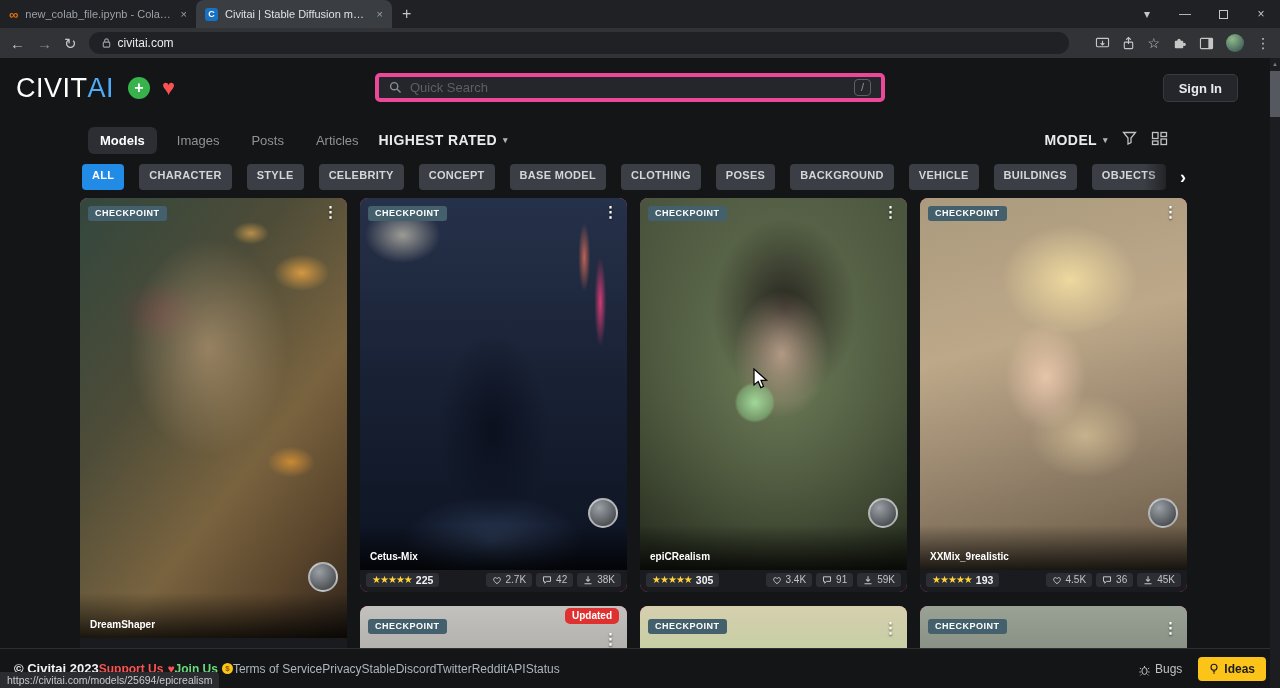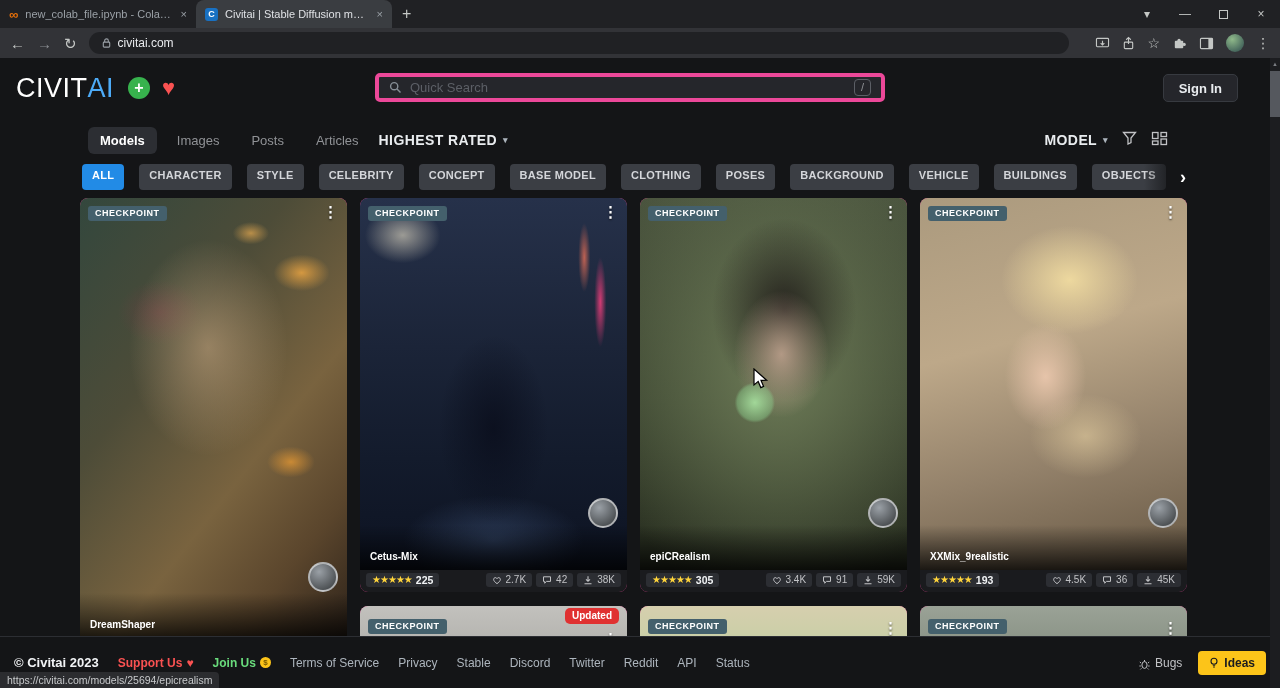--- a/index.html
+++ b/index.html
@@ -107,21 +107,21 @@
 .img-xxmix{background:
  radial-gradient(95px 75px at 56% 22%,rgba(240,219,160,.95),rgba(240,219,160,0) 72%),
  radial-gradient(55px 72px at 47% 48%,rgba(233,198,172,.95),rgba(233,198,172,0) 74%),
  radial-gradient(80px 60px at 62% 64%,rgba(228,206,160,.6),rgba(228,206,160,0) 70%),
  linear-gradient(165deg,#ab9a7e 0%,#bda889 38%,#93816a 68%,#655642 100%)}
 .img-p1{background:linear-gradient(180deg,#c2c1bd,#a8a7a2)}
 .img-p2{background:linear-gradient(180deg,#d6cfae,#bccf9e)}
 .img-p3{background:linear-gradient(180deg,#9aa296,#7d8679)}
 
 
-.site-footer{position:absolute;left:0;right:0;bottom:0;height:52px;background:#141517;border-top:1px solid #2c2e33;display:flex;align-items:center;padding:0 14px;gap:19px;font-size:12px;z-index:5}
+.site-footer{position:absolute;left:0;right:0;bottom:0;height:40px;background:#141517;border-top:1px solid #2c2e33;display:flex;align-items:center;padding:0 14px;font-size:12px;z-index:5}
 .fcopy{font-size:13px;font-weight:bold;color:#f1f3f5}
 .fsupport{color:var(--support,#fa5252);font-weight:bold;display:flex;align-items:center;gap:4px}
 .fjoin{color:var(--join,#69db7c);font-weight:bold;display:flex;align-items:center;gap:4px}
 .coin{width:11px;height:11px;border-radius:50%;background:#fcc419;color:#7a5b00;font-size:8px;font-weight:bold;display:flex;align-items:center;justify-content:center;line-height:1}
 .flink{color:#adb5bd}
 .f-right{margin-left:auto;display:flex;align-items:center;gap:16px}
 .fbugs{color:#c1c2c5;display:flex;align-items:flex-end;gap:5px}
 .fideas{background:var(--ideas,#fcc419);color:#1a1b1e;font-weight:bold;padding:5px 11px;border-radius:4px;display:flex;align-items:center;gap:5px}
 
 

